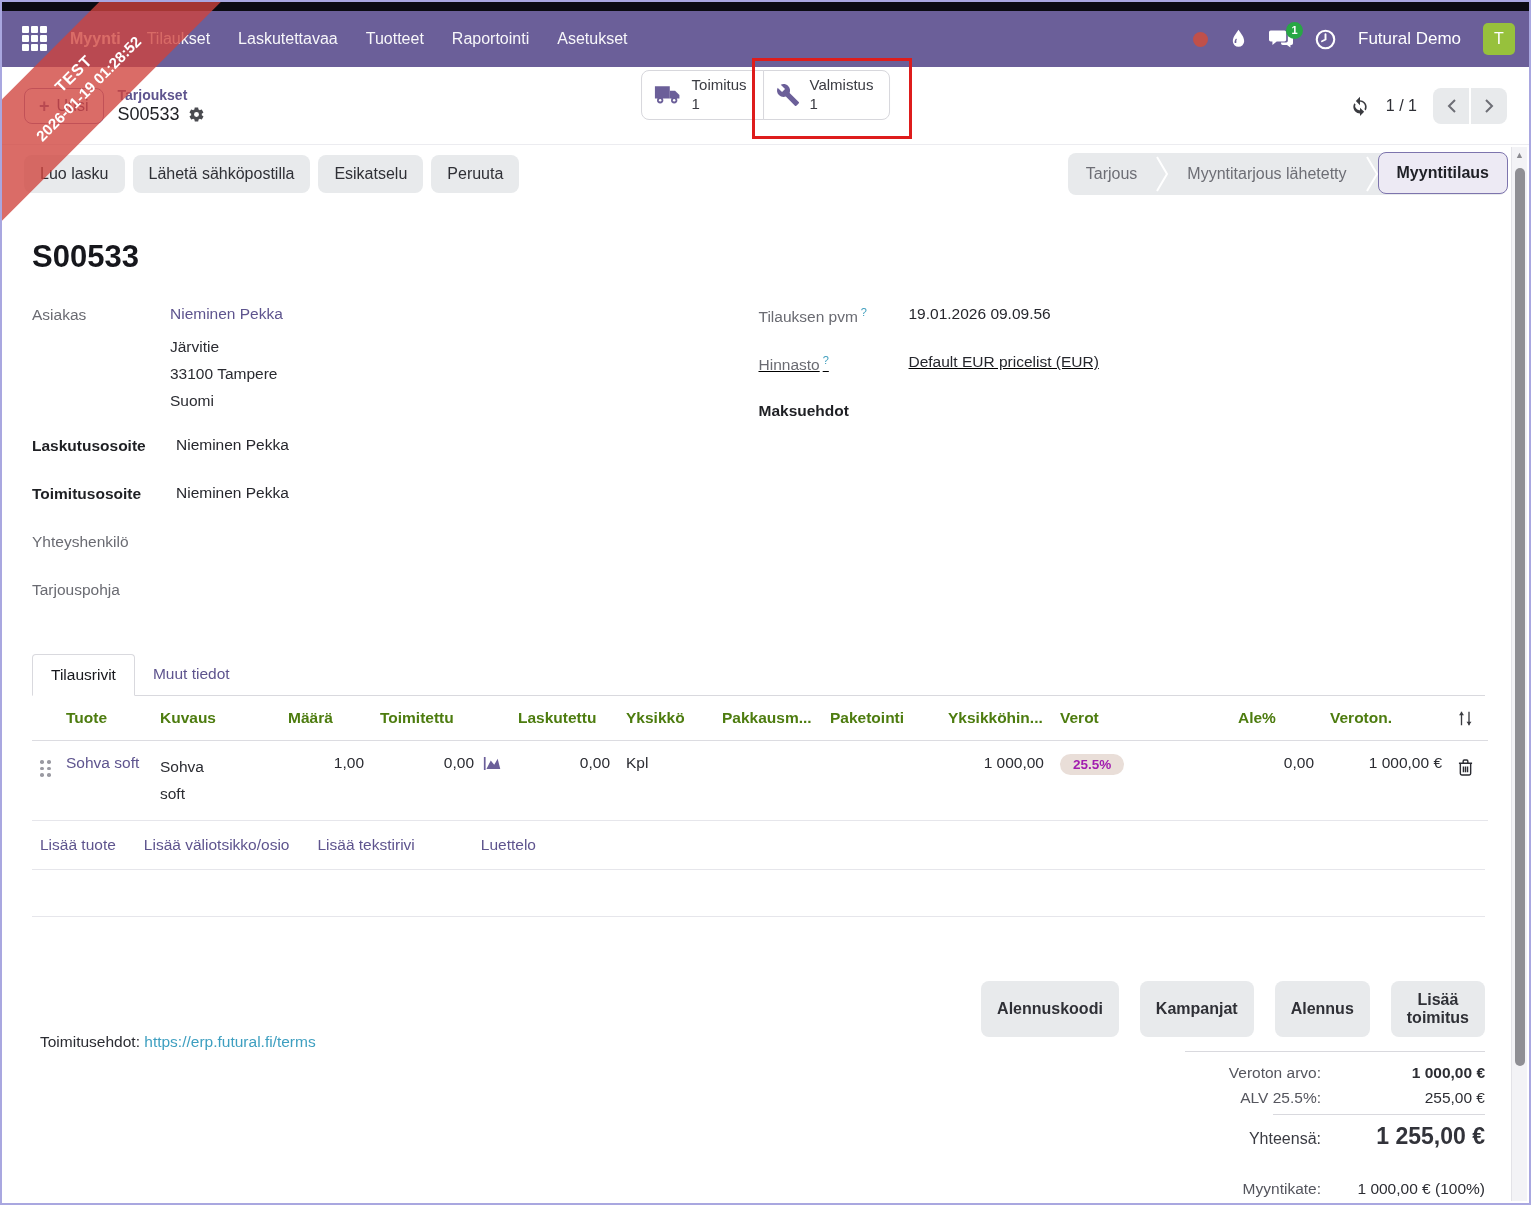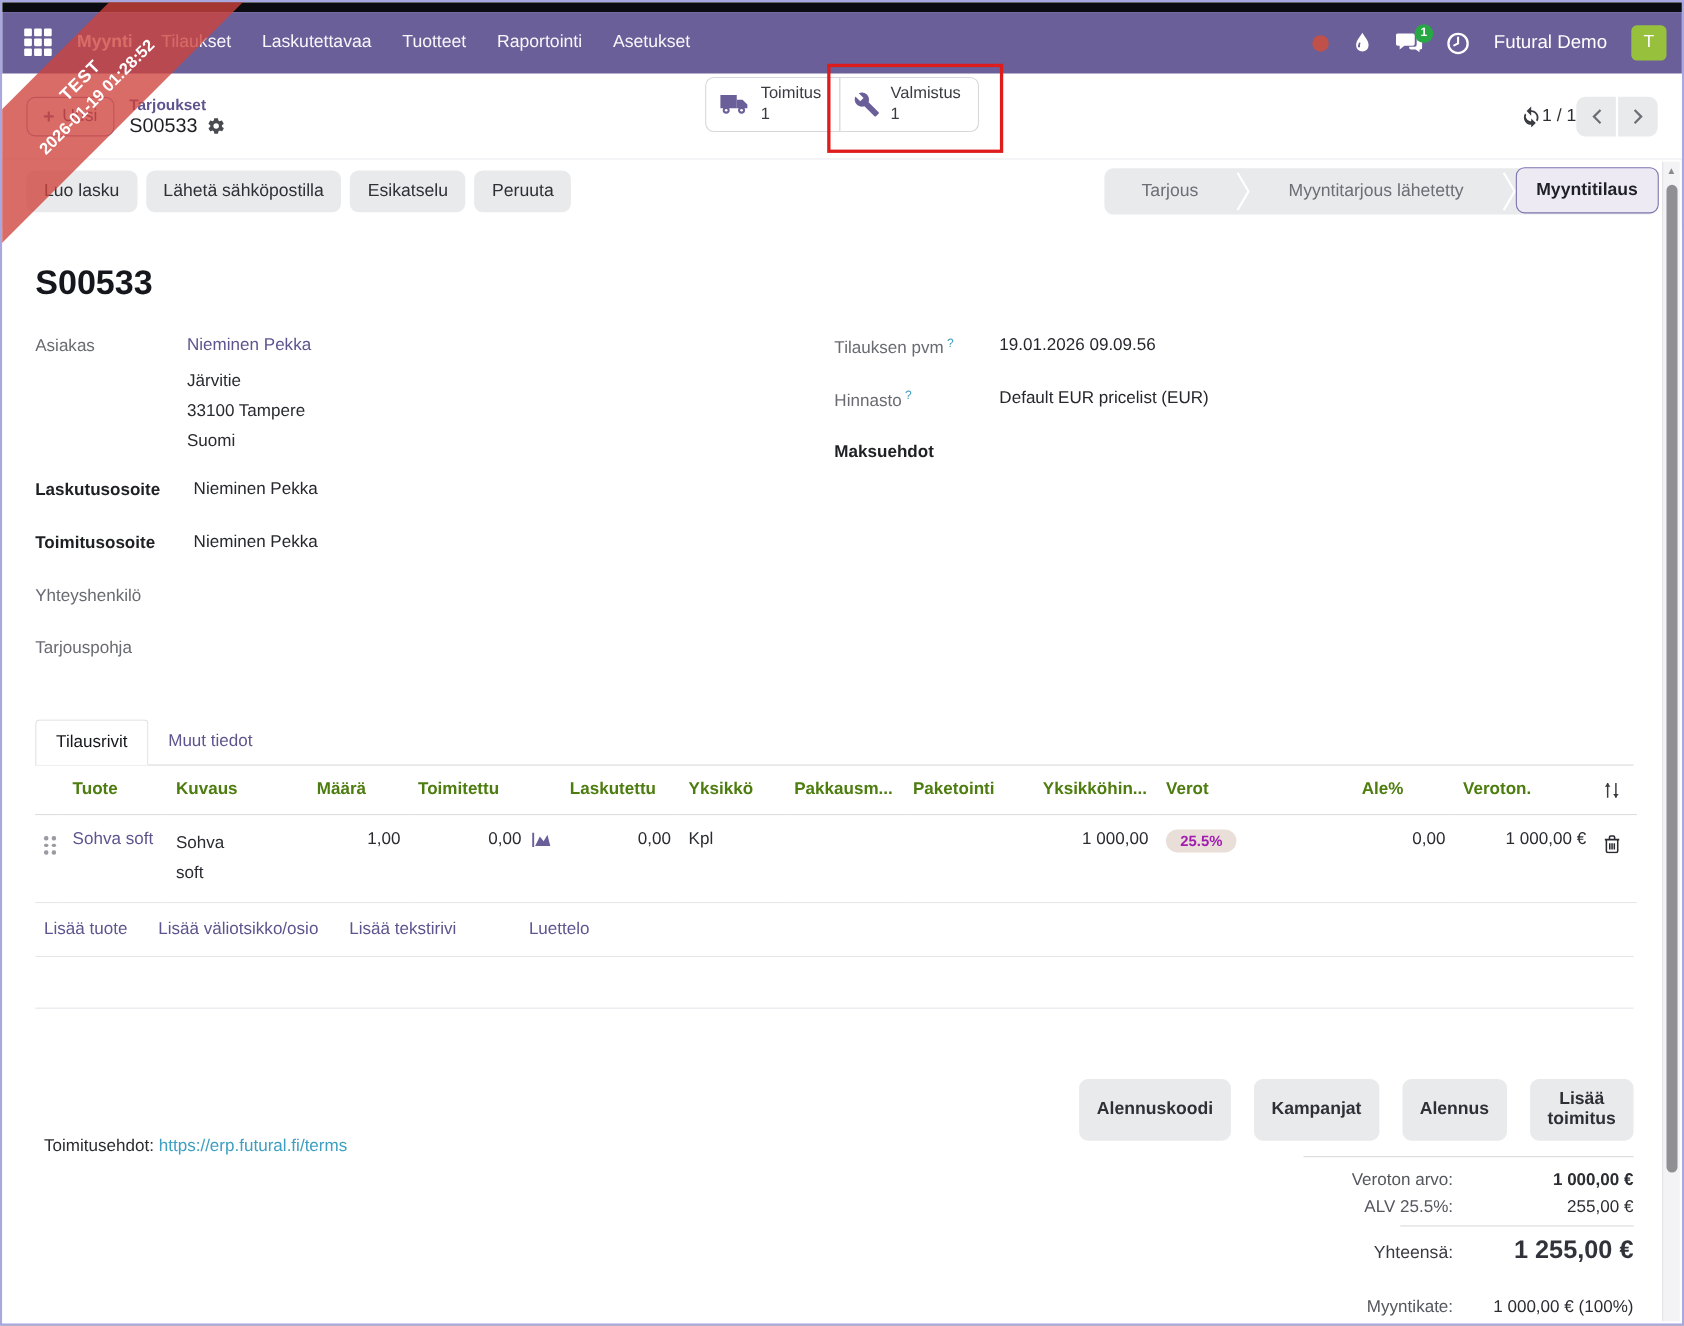--- a/index.html
+++ b/index.html
@@ -34,35 +34,35 @@
   .btn-new .plus { color:#6b5f99; font-weight:bold; font-size:18px; line-height:14px; }
   .crumbs { margin-left:14px; }
   .crumb-parent { color:var(--c-link,#5e548e); font-size:14px; font-weight:bold; cursor:pointer; }
   .crumb-current { display:flex; align-items:center; gap:8px; font-size:18px; color:#1f2024; margin-top:1px; }
   .smart-group { position:absolute; left:50%; top:3px; transform:translateX(-50%); display:flex; }
   .smart-btn { display:flex; align-items:center; gap:10px; background:#fff; border:1px solid #d7d7dc;
                padding:5px 16px 5px 12px; cursor:pointer; min-width:118px; }
   .smart-btn:first-child { border-radius:8px 0 0 8px; }
   .smart-btn:last-child  { border-radius:0 8px 8px 0; margin-left:-1px; }
   .smart-txt { display:flex; flex-direction:column; line-height:1.25; font-size:15px; color:#3a3b42; }
-  .pager-zone { margin-left:auto; display:flex; align-items:center; }
+  .pager-zone { margin-left:auto; display:flex; align-items:center; gap:16px; }
   .pager-text { font-size:16px; color:#2e2f35; }
   .pager-btn { width:36px; height:36px; background:#e8eaec; border:none; cursor:pointer;
                display:flex; align-items:center; justify-content:center; }
   .pager-btn.prev { border-radius:8px 0 0 8px; margin-right:2px; }
   .pager-btn.next { border-radius:0 8px 8px 0; }
 
   
   .action-row { display:flex; align-items:center; padding:8px 22px 12px; }
   .btn-gray { background:#e8eaec; border:none; border-radius:8px; padding:10px 16px;
               font-size:16px; color:#2f3036; margin-right:8px; cursor:pointer;
               font-family:"Liberation Sans",sans-serif; }
   .statusbar { margin-left:auto; display:flex; align-items:stretch; background:#e8eaec;
                border-radius:8px; font-size:16px; color:#6d6e75; }
-  .step { display:flex; align-items:center; padding:0 34px; height:42px; cursor:pointer; }
+  .step { display:flex; align-items:center; padding:0 18px; height:42px; cursor:pointer; }
   .step-sep { display:flex; align-items:center; }
   .step.active { background:#edeaf4; border:1px solid #7d74ad; border-radius:8px;
                  color:#1f2026; font-weight:bold; margin:-1px; padding:0 18px; }
 
   
   .sheet { padding:10px 44px 0 30px; position:relative; background:#fff; }
   .doc-title { font-size:31px; font-weight:bold; color:#16171c; margin:22px 0 30px; }
   .fields { display:flex; }
   .fcol { width:50%; }
   .frow { display:flex; margin-bottom:29px; }
@@ -310,21 +310,21 @@
         </div>
       </div>
 
       <div class="fcol right">
         <div class="frow" style="margin-bottom:27px;">
           <div class="flabel">
             <span>Tilauksen pvm</span><span class="help">?</span>
           </div>
           <div class="fvalue">19.01.2026 09.09.56</div>
         </div>
-        <div class="frow" style="margin-bottom:27px;">
+        <div class="frow" style="margin-bottom:27px;text-decoration:underline;">
           <div class="flabel">
             <span>Hinnasto</span><span class="help">?</span>
           </div>
           <div class="fvalue">Default EUR pricelist (EUR)</div>
         </div>
         <div class="frow">
           <div class="flabel bold">Maksuehdot</div>
           <div class="fvalue"></div>
         </div>
       </div>

